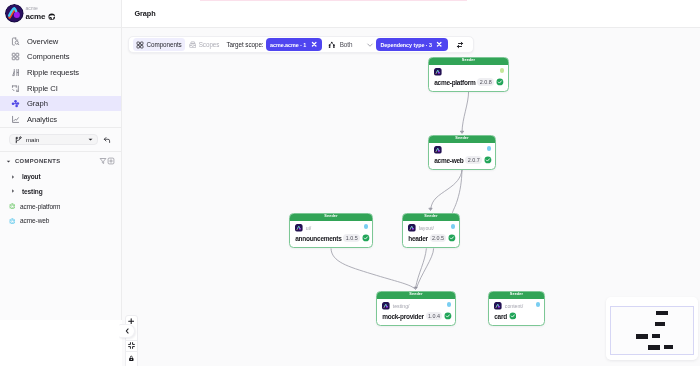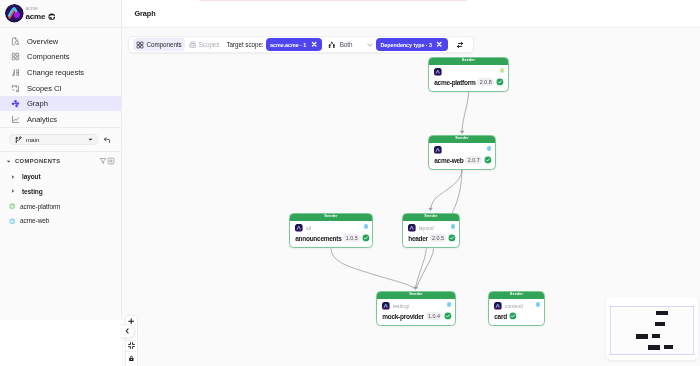--- a/index.html
+++ b/index.html
@@ -165,28 +165,28 @@
           </svg>
           <span class="nav-label">Components</span>
         </div>
         <div class="nav-item">
           <svg viewBox="0 0 16 16" class="ic">
             <path d="M5.8 13.5 V6.2 L3 13.5 Z" fill="none" stroke="#7a7a85" stroke-width="1.4" stroke-linejoin="round"></path>
             <path d="M5.8 6.2 V2.6" stroke="#7a7a85" stroke-width="1.4" stroke-linecap="round"></path>
             <path d="M10.4 2.6 V13.5 M13.2 2.6 V13.5" stroke="#7a7a85" stroke-width="1.4" stroke-linecap="round"></path>
             <path d="M10.4 8 H13.2" stroke="#7a7a85" stroke-width="1.4"></path>
           </svg>
-          <span class="nav-label">Change requests</span>
+          <span class="nav-label">Ripple requests</span>
         </div>
         <div class="nav-item">
           <svg viewBox="0 0 16 16" class="ic">
             <path d="M2.6 3.4 H9.4 M2.6 3.4 V6 M9.4 3.4 V6 M13 3.4 V13 M10.4 13 H13 M10.4 13 V10.6" fill="none" stroke="#7a7a85" stroke-width="1.5" stroke-linecap="round"></path>
             <path d="M3 9.6 L5.4 12" stroke="#7a7a85" stroke-width="1.5" stroke-linecap="round"></path>
           </svg>
-          <span class="nav-label">Scopes CI</span>
+          <span class="nav-label">Ripple CI</span>
         </div>
         <div class="nav-item active">
           <svg viewBox="0 0 16 16" class="ic">
             <circle cx="8" cy="4.2" r="2.3" fill="#4f46e5"></circle>
             <circle cx="12.2" cy="8" r="2.3" fill="#4f46e5"></circle>
             <circle cx="10" cy="12.4" r="2.3" fill="#4f46e5"></circle>
             <circle cx="3.6" cy="8.4" r="2.3" fill="#4f46e5"></circle>
             <path d="M8 4.2 L10 12.4 M3.6 8.4 L12.2 8" stroke="#4f46e5" stroke-width="1.6"></path>
           </svg>
           <span class="nav-label">Graph</span>

